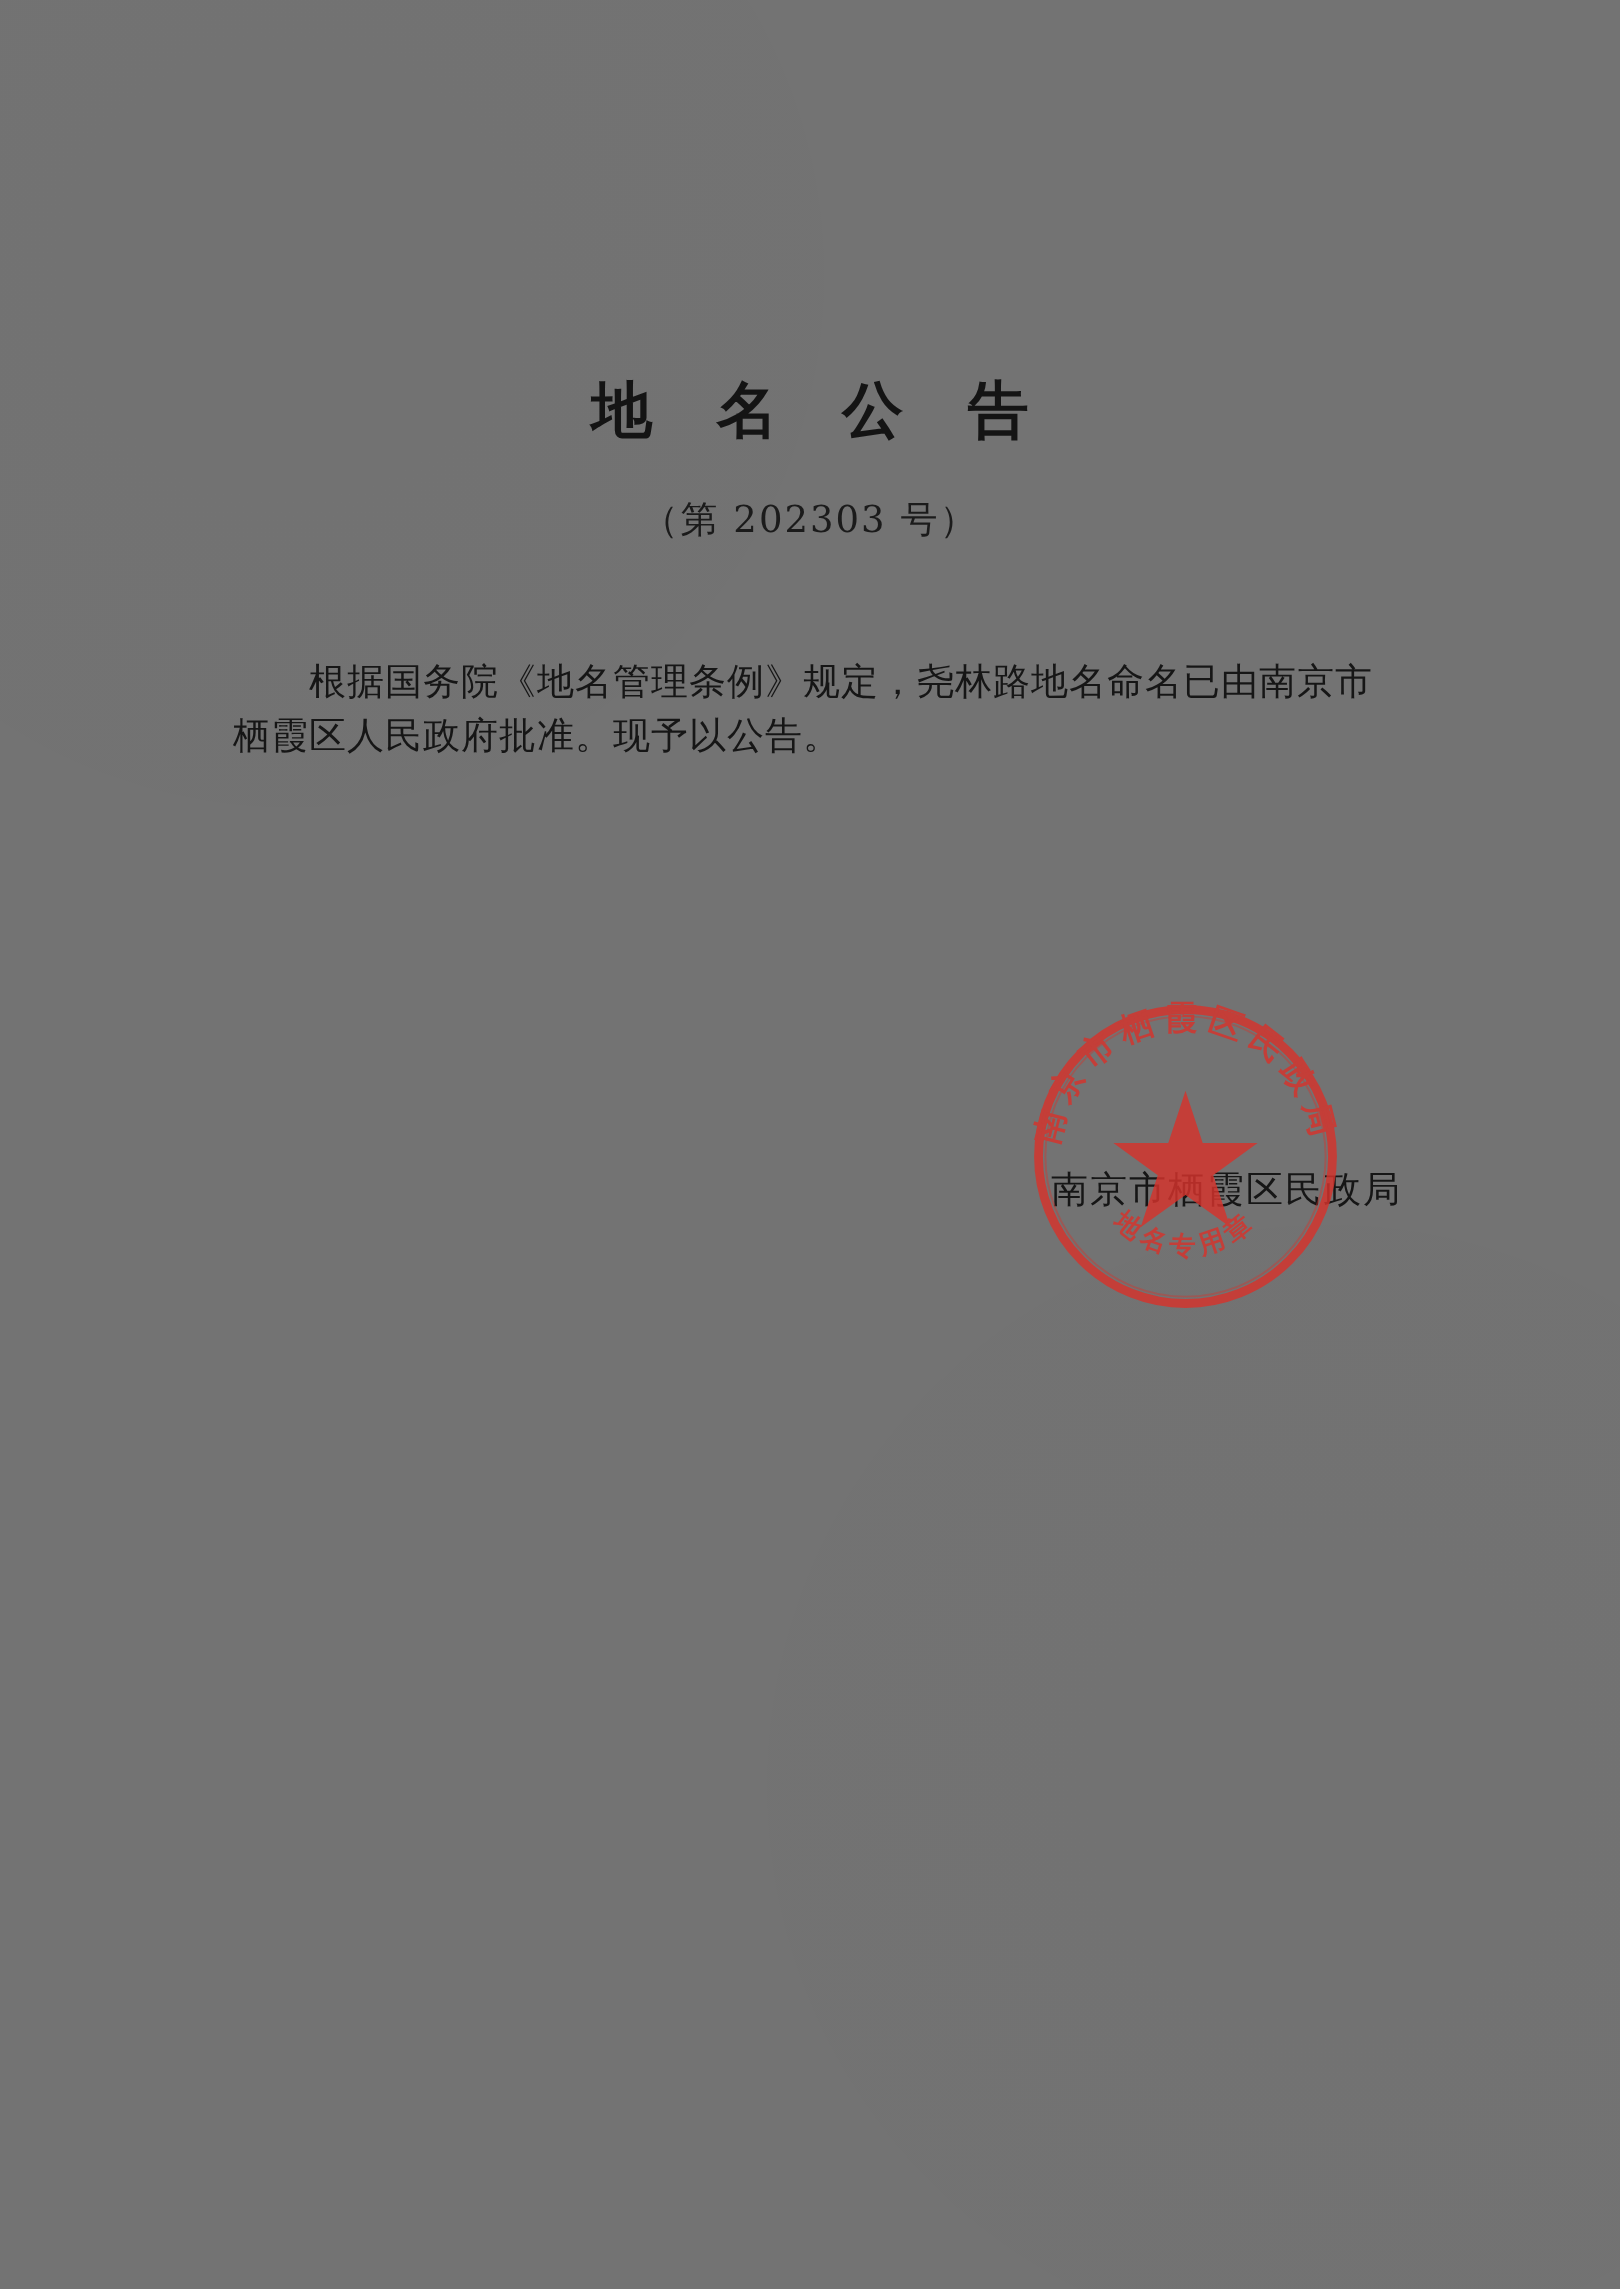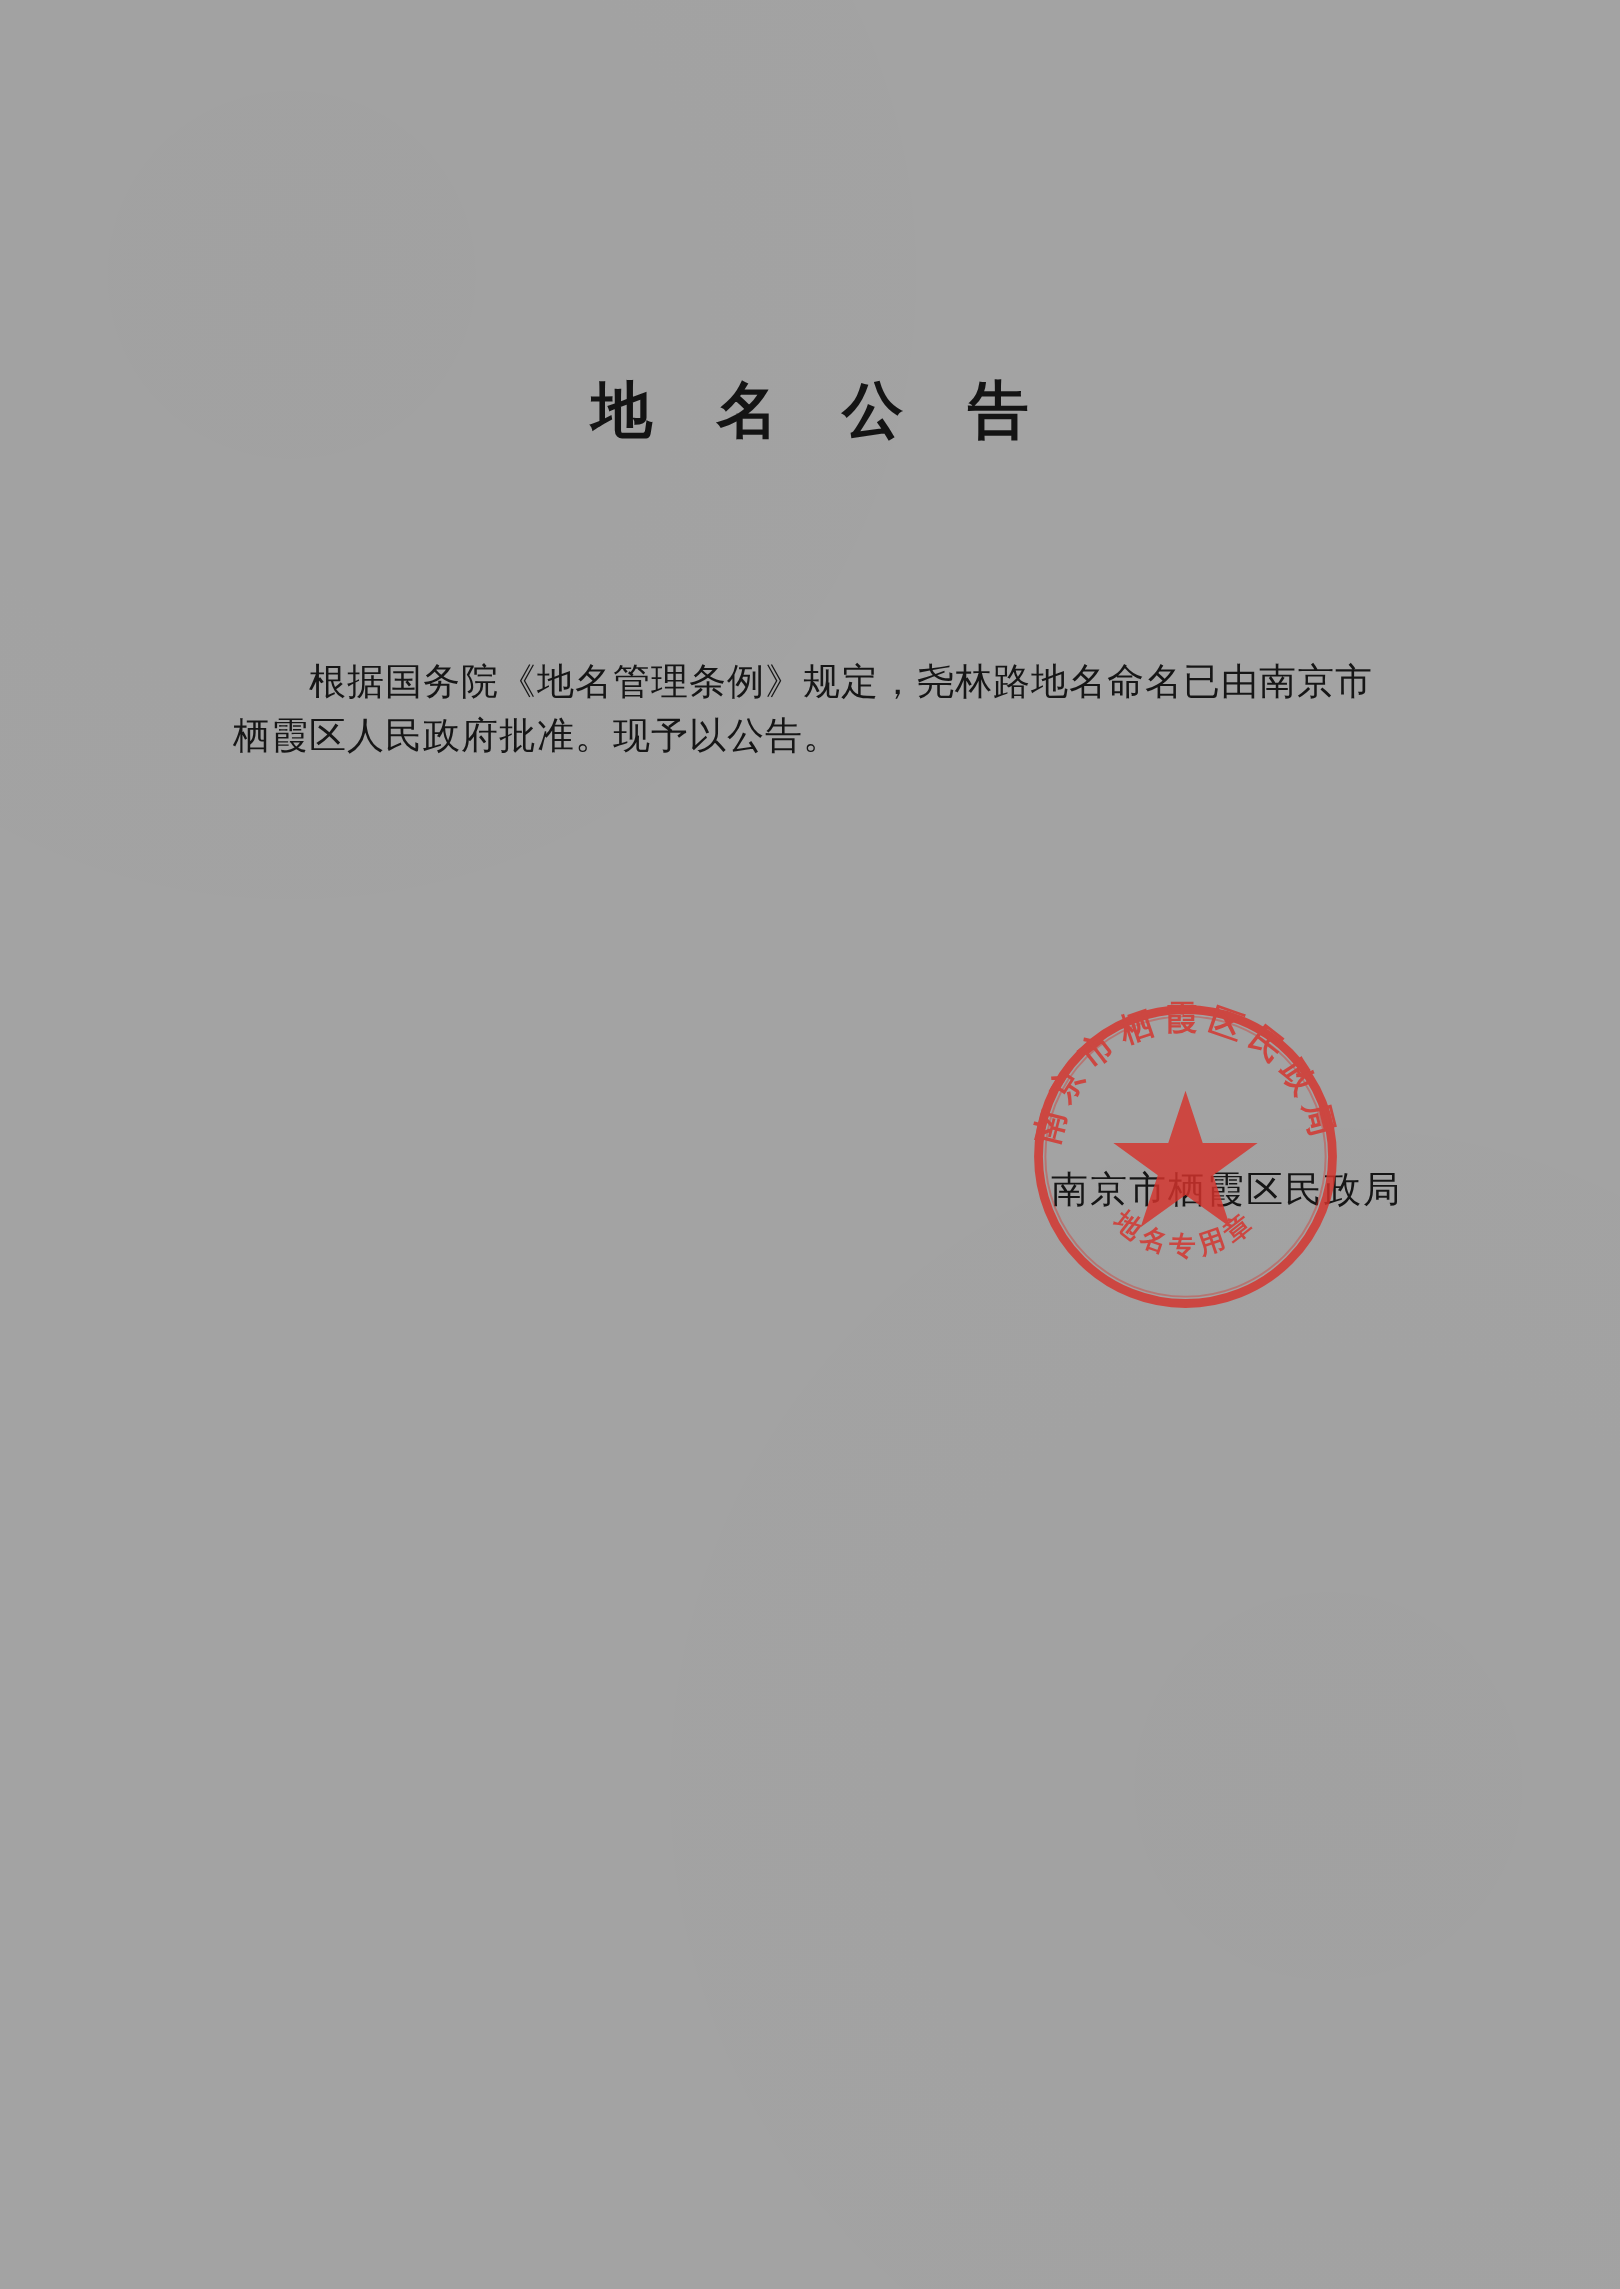--- a/index.html
+++ b/index.html
@@ -12,21 +12,21 @@
     height: 2290px;
     position: relative;
     font-family: "DejaVu Serif", "Liberation Serif", serif;
     color: #1a1a1a;
     overflow: hidden;
   }
 
   .page {
     position: absolute;
     inset: 0;
-    background: #a3a3a3;
+    background: #737373;
   }
 
   
   .paper-tint {
     position: absolute;
     inset: 0;
     background:
       radial-gradient(circle at 18% 12%, rgba(0,0,0,0.012) 0%, rgba(0,0,0,0) 35%),
       radial-gradient(circle at 82% 78%, rgba(0,0,0,0.010) 0%, rgba(0,0,0,0) 40%);
     pointer-events: none;
@@ -108,20 +108,21 @@
   }
 </style>
 </head>
 <body>
 
 <div class="page">
   <div class="paper-tint"></div>
 
   <div class="doc-title">地 名 公 告</div>
 
+  <div class="doc-number">（第 202303 号）</div>
 
   <div class="body-block">
     <p class="body-para">根据国务院《地名管理条例》规定，尧林路地名命名已由南京市栖霞区人民政府批准。现予以公告。</p>
   </div>
 
   <div class="signature-block">
     <div class="sign-issuer">南京市栖霞区民政局</div>
   </div>
 
   <div class="seal">

